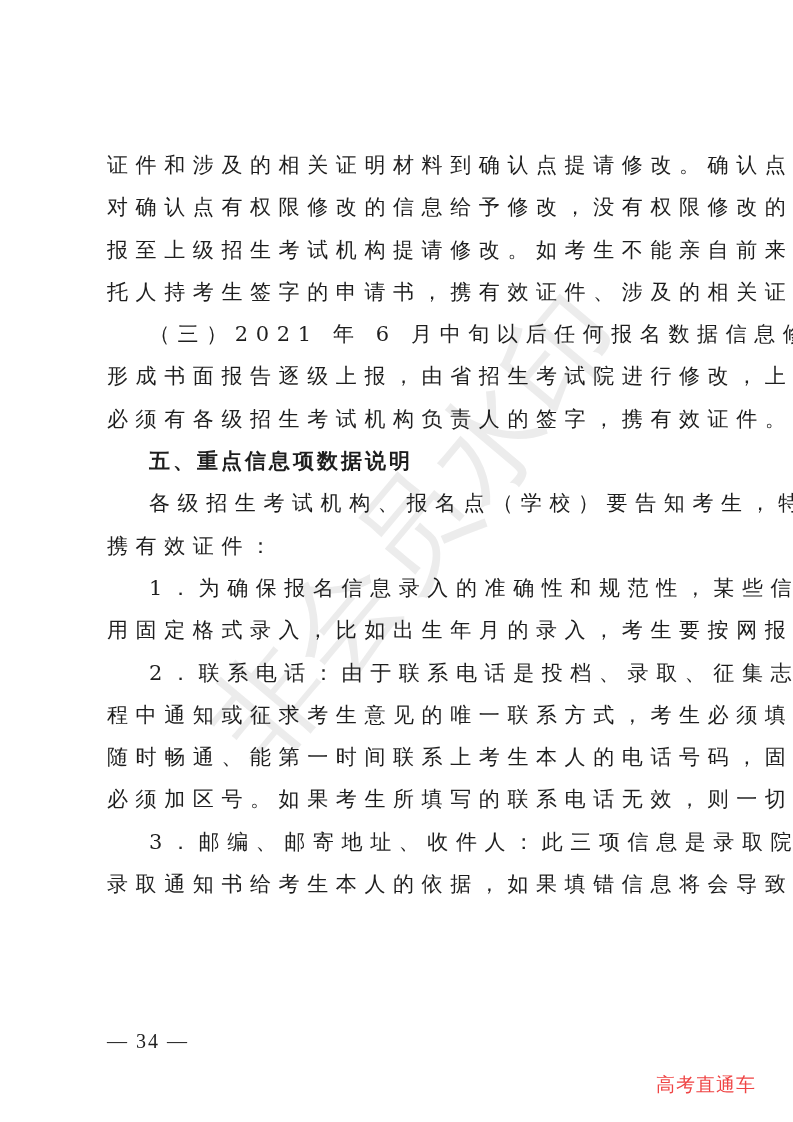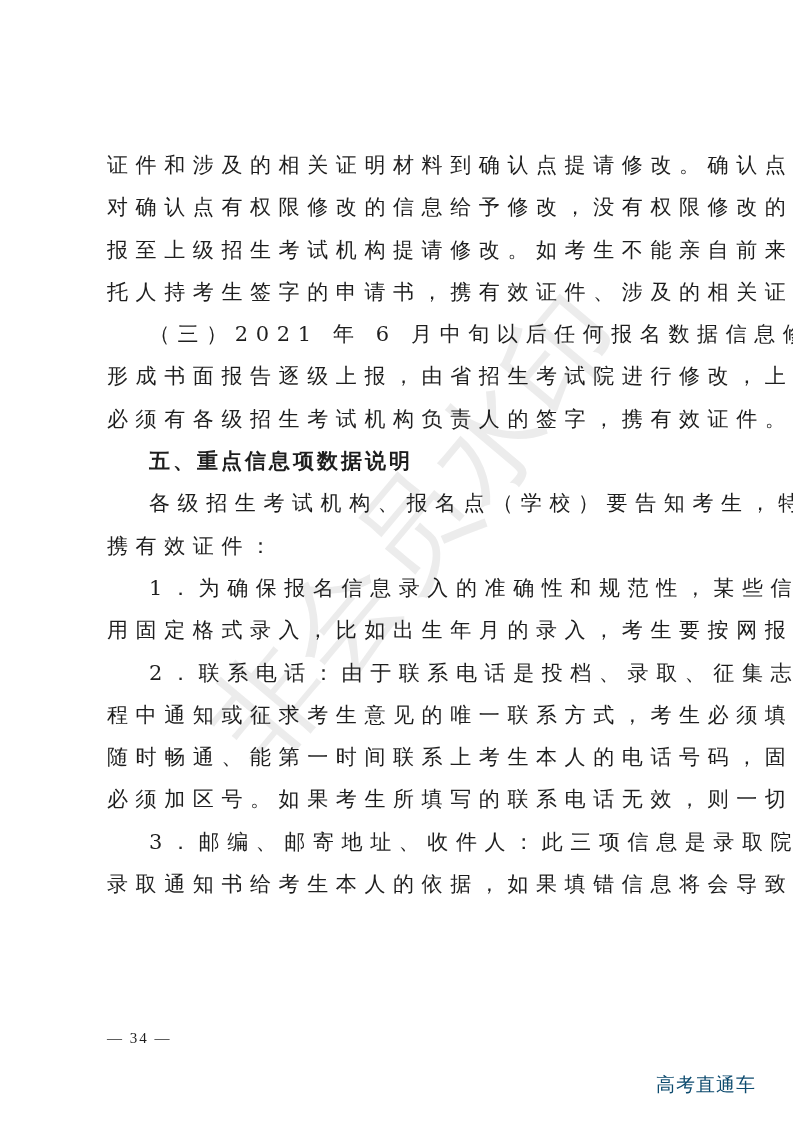--- a/index.html
+++ b/index.html
@@ -8,25 +8,25 @@
     font-family: "DejaVu Serif", "Liberation Serif", serif; color: #1e1e1e;
   }
   .page { position: absolute; left: 107px; top: 144px; width: 600px; }
   .line {
     height: 42.3px; line-height: 42.3px; font-size: 21px; letter-spacing: 7.6px;
     white-space: nowrap; overflow: visible;
   }
   .indent { padding-left: 42px; }
   .heading { font-family: "DejaVu Sans", "Liberation Sans", sans-serif; font-weight: bold; letter-spacing: 3px; }
   .pagenum {
-    position: absolute; left: 107px; top: 1030px; font-size: 15px; letter-spacing: 2px;
+    position: absolute; left: 107px; top: 1030px; font-size: 20px; letter-spacing: 2px;
     font-family: "Liberation Serif", "DejaVu Serif", serif;
   }
   .footer-brand {
-    position: absolute; left: 656px; top: 1072px; font-size: 19px; color: #0c4a6e;
+    position: absolute; left: 656px; top: 1072px; font-size: 19px; color: #ef4444;
     font-family: "DejaVu Sans", "Liberation Sans", sans-serif; letter-spacing: 1px; text-align: right;
   }
   .watermark {
     position: absolute; left: 140px; top: 360px; width: 620px; height: 120px;
     transform: rotate(-50deg); transform-origin: 50% 50%;
     font-family: "DejaVu Sans", "Liberation Sans", sans-serif; font-size: 112px; color: rgba(150,150,150,0.18);
     white-space: nowrap; letter-spacing: 2px; pointer-events: none;
     top: 440px; left: 110px;
   }
 </style>

